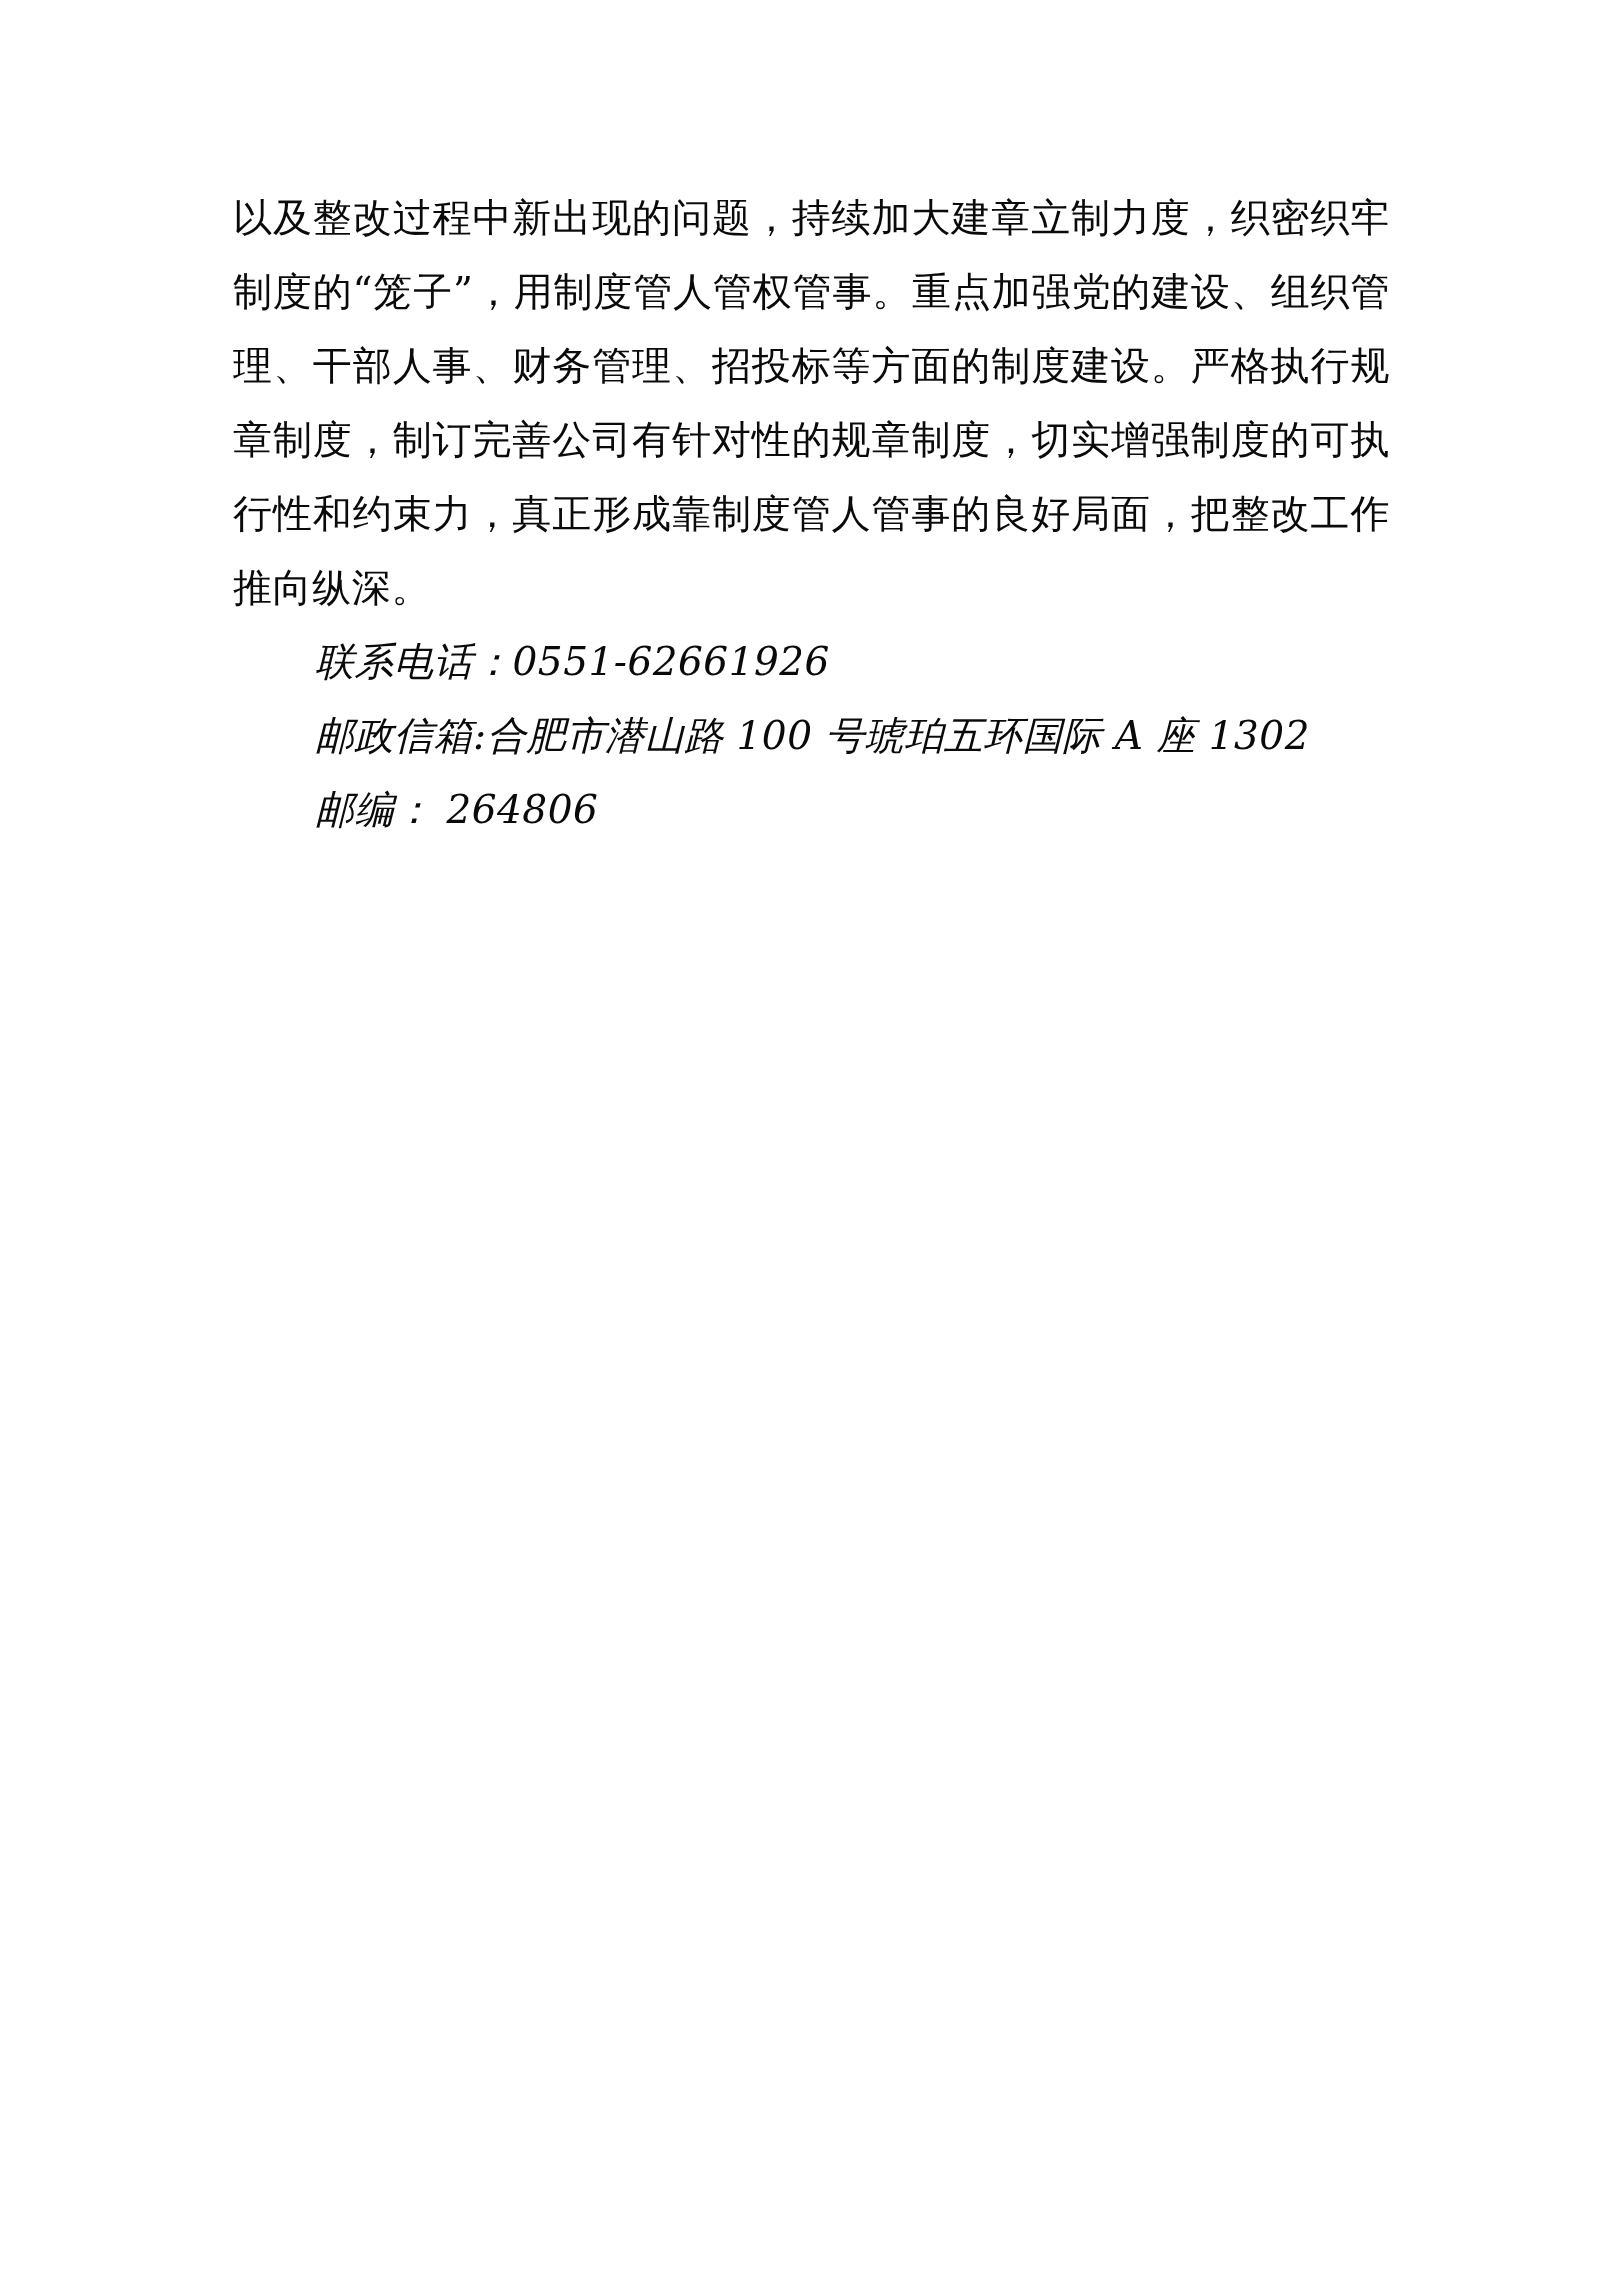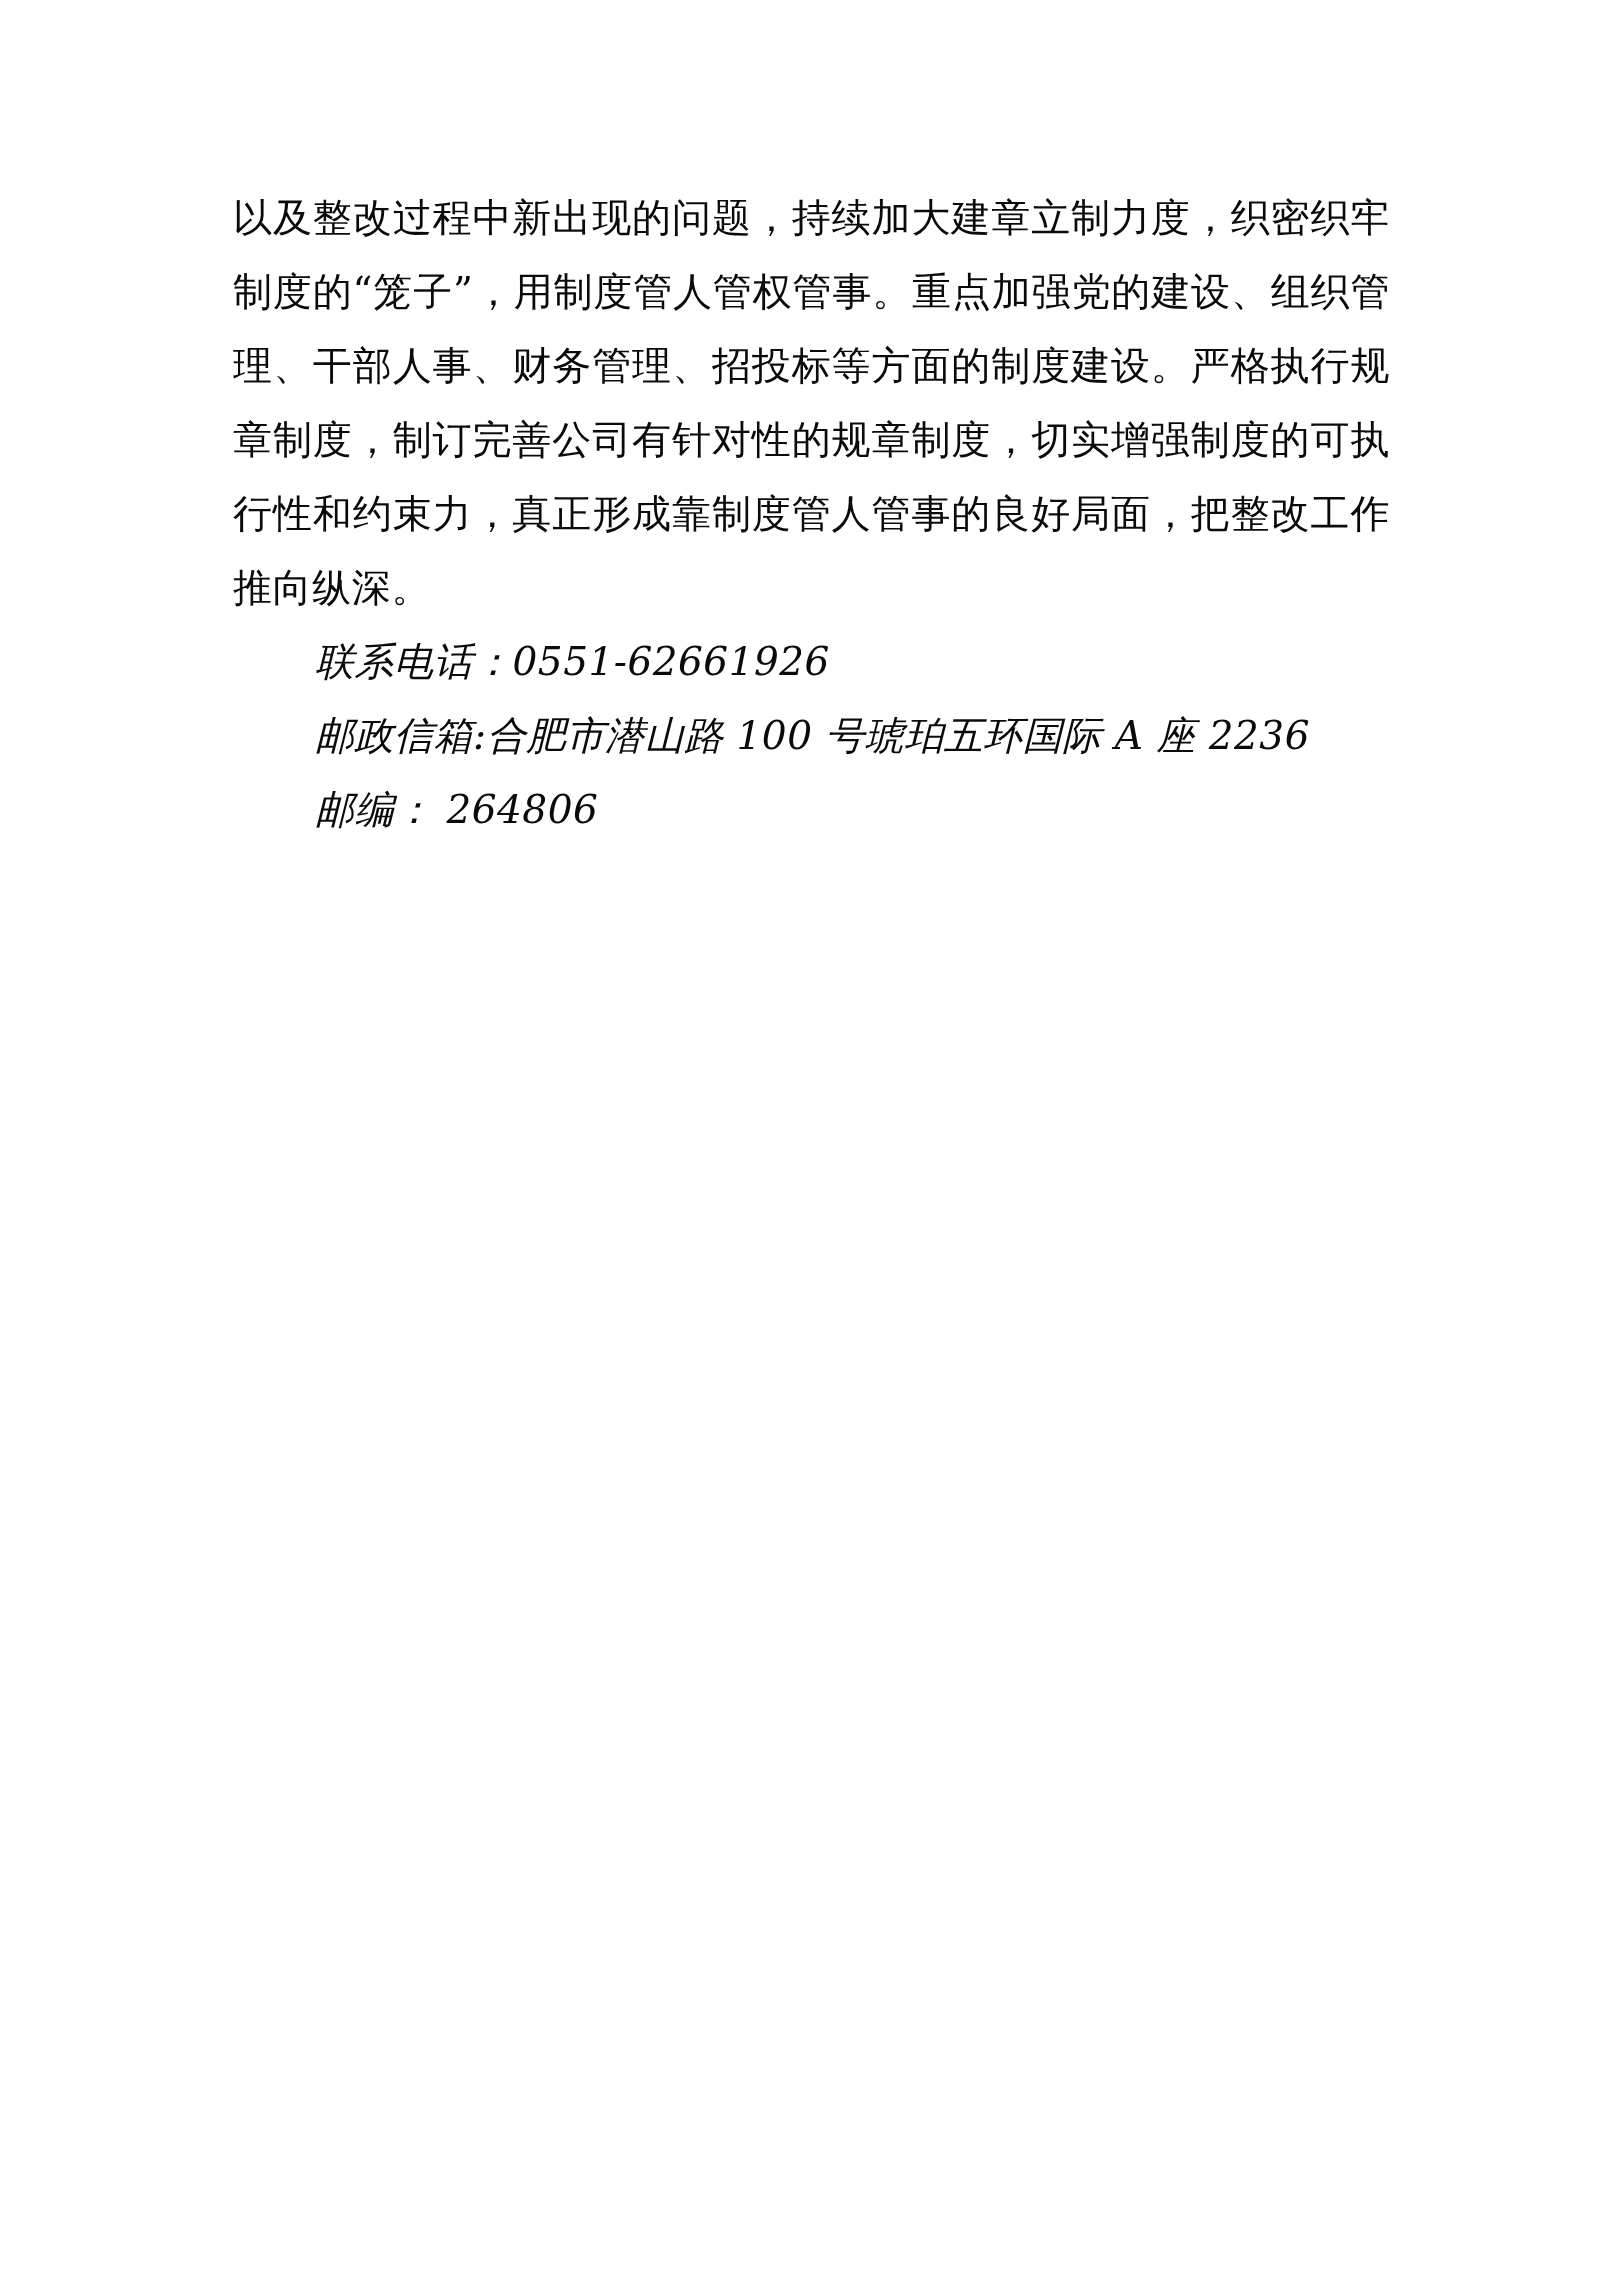--- a/index.html
+++ b/index.html
@@ -65,21 +65,21 @@
 
 <div class="page">
 
   <div class="content">
 
     <p class="para">以及整改过程中新出现的问题，持续加大建章立制力度，织密织牢制度的“笼子”，用制度管人管权管事。重点加强党的建设、组织管理、干部人事、财务管理、招投标等方面的制度建设。严格执行规章制度，制订完善公司有针对性的规章制度，切实增强制度的可执行性和约束力，真正形成靠制度管人管事的良好局面，把整改工作推向纵深。</p>
 
 
     <div class="contact-group">
       <div class="line-block">联系电话：0551-62661926</div>
-      <div class="line-block">邮政信箱:合肥市潜山路 100 号琥珀五环国际 A 座 2236</div>
+      <div class="line-block">邮政信箱:合肥市潜山路 100 号琥珀五环国际 A 座 1302</div>
       <div class="line-block">邮编： 264806</div>
     </div>
 
   </div>
 
   <div class="page-number">20</div>
 
 </div>
 
 

